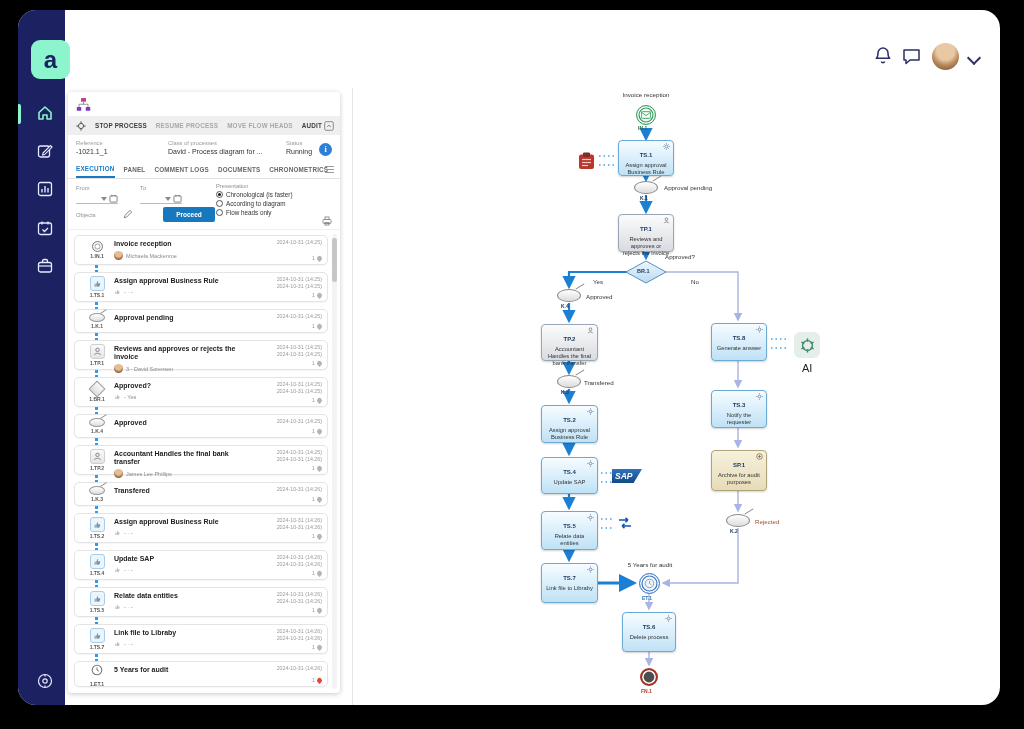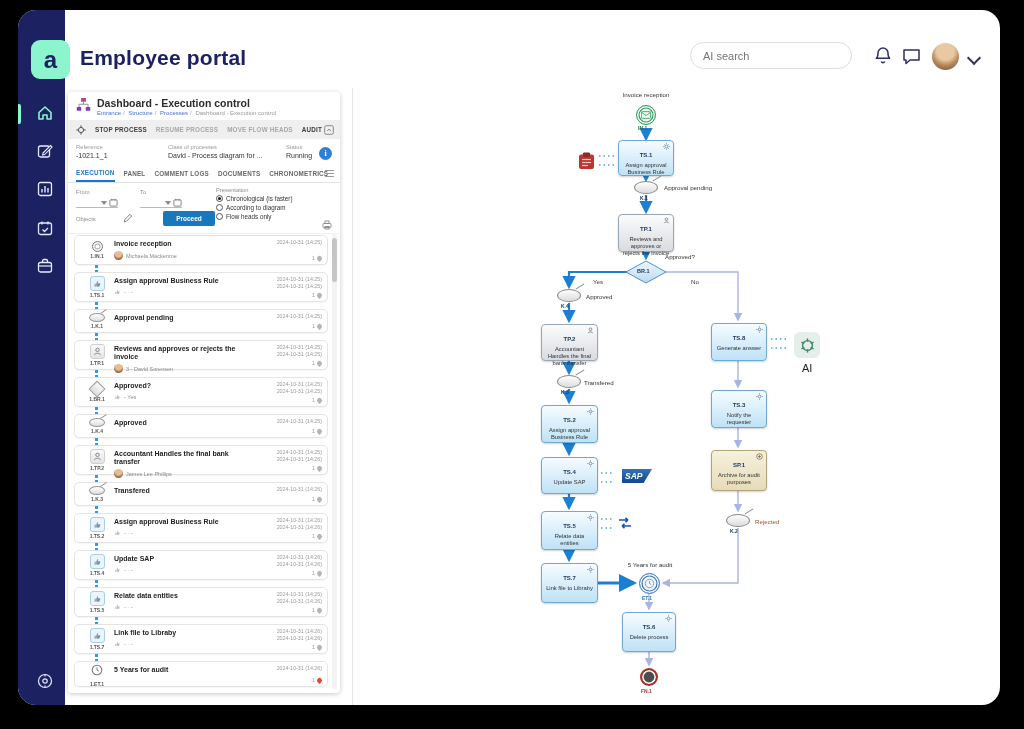--- a/index.html
+++ b/index.html
@@ -144,55 +144,38 @@
       <svg viewBox="0 0 18 18">
           <circle cx="9" cy="9" r="6.5" fill="none" stroke="#e8eaff" stroke-width="1.2"></circle>
           <circle cx="9" cy="9" r="2.2" fill="none" stroke="#e8eaff" stroke-width="1.2"></circle>
           <line x1="9" y1="2.5" x2="9" y2="4.5" stroke="#e8eaff" stroke-width="1.2"></line>
           <line x1="9" y1="13.5" x2="9" y2="15.5" stroke="#e8eaff" stroke-width="1.2"></line>
         </svg>
     </div>
   </div>
   <div class="logo">a</div>
 
-  <div class="app-title">Employee portal</div>
-  <div class="search">
-    <input placeholder="AI search" style="">
-    <svg width="13" height="13" viewBox="0 0 13 13">
-        <circle cx="5.5" cy="5.5" r="4" fill="none" stroke="#555" stroke-width="1.2"></circle>
-        <line x1="8.6" y1="8.6" x2="12" y2="12" stroke="#555" stroke-width="1.2"></line>
-      </svg>
-  </div>
   <svg class="abs" style="left:856px;top:36px" width="18" height="20" viewBox="0 0 18 20">
       <path d="M9 2a5 5 0 0 0-5 5c0 4.2-1.7 5.3-1.7 5.3h13.4S14 11.2 14 7a5 5 0 0 0-5-5z" fill="none" stroke="#2a2f66" stroke-width="1.5" stroke-linejoin="round"></path>
       <path d="M7.3 15.5a1.8 1.8 0 0 0 3.4 0" fill="none" stroke="#2a2f66" stroke-width="1.5"></path>
     </svg>
   <svg class="abs" style="left:884px;top:38px" width="19" height="17" viewBox="0 0 19 17">
       <path d="M2 2h15v10H8l-4 3.5V12H2z" fill="none" stroke="#2a2f66" stroke-width="1.5" stroke-linejoin="round"></path>
     </svg>
   <div class="avatar-lg"></div>
   <div class="chev"></div>
 
   <div class="card">
     <div class="card-head">
       <svg width="15" height="15" viewBox="0 0 12 12">
           <rect x="4" y="0.8" width="4" height="3" rx=".5" fill="#c2418f"></rect>
           <rect x="0.6" y="8" width="3.6" height="3" rx=".5" fill="#7d3bbf"></rect>
           <rect x="7.8" y="8" width="3.6" height="3" rx=".5" fill="#7d3bbf"></rect>
           <path d="M6 3.8v2M2.4 8V5.8h7.2V8" fill="none" stroke="#888" stroke-width=".7"></path>
         </svg>
-      <div>
-        <div class="card-title">Dashboard - Execution control</div>
-        <div class="crumbs">
-          <span class="lnk">Entrance</span><span>/</span>
-          <span class="lnk">Structure</span><span>/</span>
-          <span class="lnk">Processes</span><span>/</span>
-          <span>Dashboard - Execution control</span>
-        </div>
-      </div>
     </div>
 
     <div class="toolbar">
       <svg width="10" height="10" viewBox="0 0 10 10">
           <circle cx="5" cy="5" r="2.6" fill="none" stroke="#555" stroke-width="1"></circle>
           <line x1="5" y1="0.3" x2="5" y2="2" stroke="#555"></line>
           <line x1="5" y1="8" x2="5" y2="9.7" stroke="#555"></line>
           <line x1="0.3" y1="5" x2="2" y2="5" stroke="#555"></line>
           <line x1="8" y1="5" x2="9.7" y2="5" stroke="#555"></line>
         </svg>
@@ -760,21 +743,21 @@
             <circle cx="5" cy="5" r="2" fill="none" stroke="#6b87a8" stroke-width="1.2"></circle>
             <g stroke="#6b87a8" stroke-width="1.2">
               <line x1="5" y1="0.4" x2="5" y2="1.8"></line>
               <line x1="5" y1="8.2" x2="5" y2="9.6"></line>
               <line x1="0.4" y1="5" x2="1.8" y2="5"></line>
               <line x1="8.2" y1="5" x2="9.6" y2="5"></line>
             </g>
           </svg></div>
       <div class="node-body">Update SAP</div>
     </div>
-    <div class="sap" style="left:269px;top:381px">SAP</div>
+    <div class="sap" style="left:259px;top:381px">SAP</div>
     <div class="node task" style="left:188px;top:423px;width:57px;height:39px">
       <div class="node-head"><span class="node-ref">TS.5</span>
         <svg class="node-hic" viewBox="0 0 10 10">
             <circle cx="5" cy="5" r="2" fill="none" stroke="#6b87a8" stroke-width="1.2"></circle>
             <g stroke="#6b87a8" stroke-width="1.2">
               <line x1="5" y1="0.4" x2="5" y2="1.8"></line>
               <line x1="5" y1="8.2" x2="5" y2="9.6"></line>
               <line x1="0.4" y1="5" x2="1.8" y2="5"></line>
               <line x1="8.2" y1="5" x2="9.6" y2="5"></line>
             </g>

